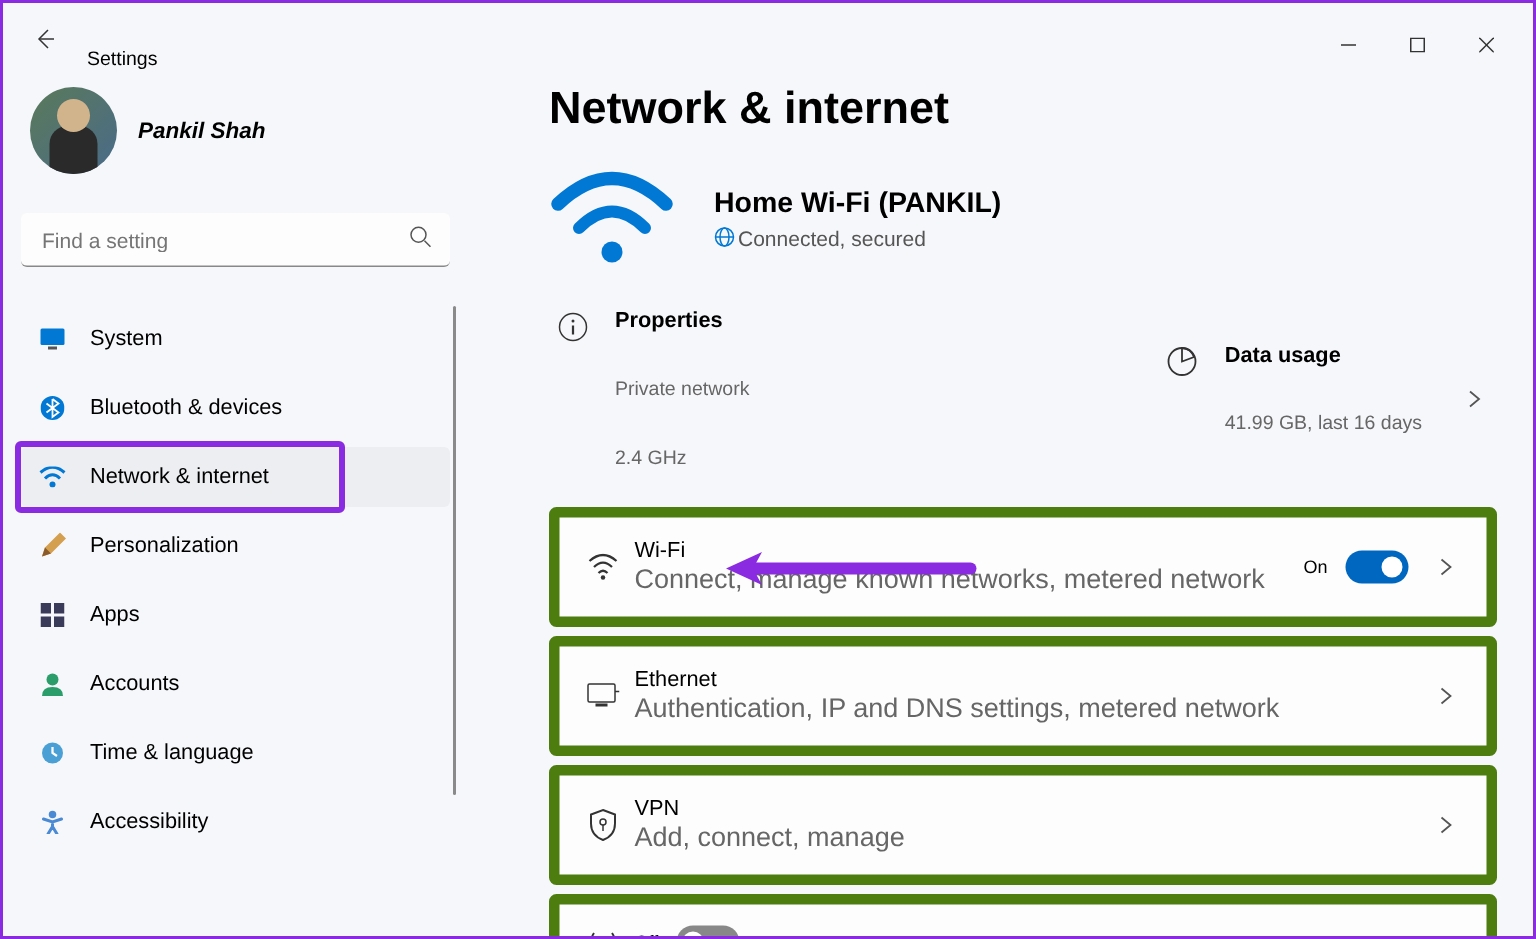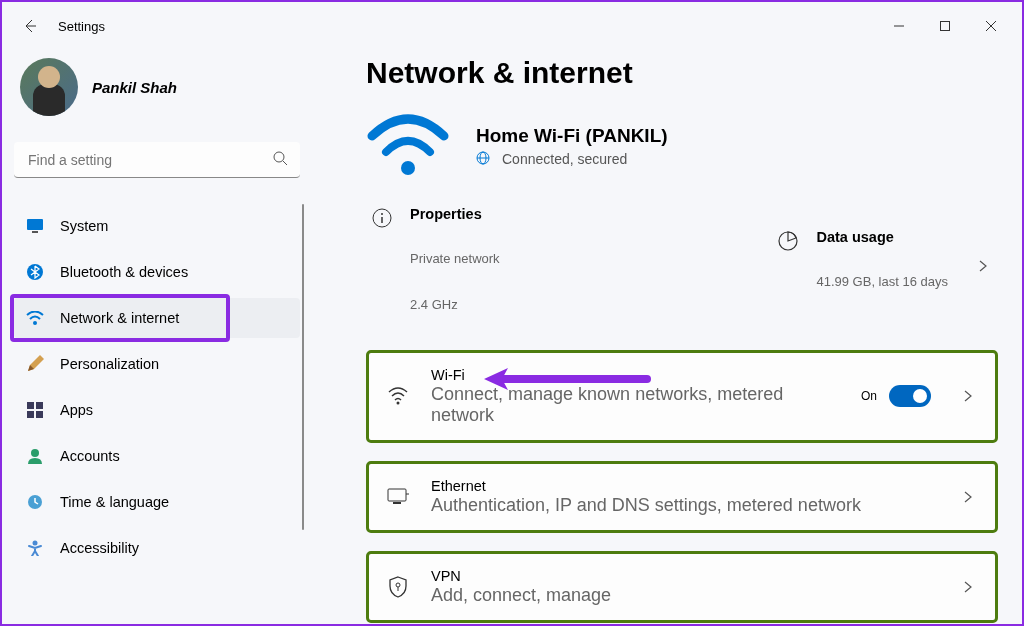--- a/index.html
+++ b/index.html
@@ -1,17 +1,17 @@
 <!DOCTYPE html>
 <html><head>
 <meta charset="utf-8">
 <style>
 * { margin: 0; padding: 0; box-sizing: border-box; font-family: "Segoe UI", -apple-system, sans-serif; }
 body { background: #f6f7fa; width: 1024px; height: 626px; overflow: hidden; position: relative; border: 2px solid #8a2be2; }
-.titlebar { height: 48px; display: flex; align-items: center; padding: 4px 8px; }
+.titlebar { height: 48px; display: flex; align-items: flex-end; padding: 4px 8px; }
 .back-btn { width: 40px; height: 40px; display: flex; align-items: center; justify-content: center; cursor: pointer; border-radius: 4px; }
 .title { font-size: 13px; margin-left: 8px; }
 .win-controls { margin-left: auto; display: flex; }
 .win-btn { width: 46px; height: 32px; display: flex; align-items: center; justify-content: center; cursor: pointer; }
 .content { display: flex; height: calc(626px - 48px); }
 .sidebar { width: 310px; padding: 0 12px; }
 .user-row { display: flex; align-items: center; padding: 8px 6px 20px; gap: 14px; }
 .avatar { width: 58px; height: 58px; border-radius: 50%; background: linear-gradient(135deg, #5a7a5a, #4a6a8a); position: relative; overflow: hidden; }
 .avatar::after { content: ""; position: absolute; top: 8px; left: 50%; transform: translateX(-50%); width: 22px; height: 22px; background: #d2b48c; border-radius: 50%; }
 .avatar::before { content: ""; position: absolute; top: 26px; left: 50%; transform: translateX(-50%); width: 32px; height: 36px; background: #2a2a2a; border-radius: 12px 12px 0 0; }
@@ -23,30 +23,30 @@
 .nav-scroll-indicator { position: absolute; right: -4px; top: -2px; width: 2px; height: 326px; background: #8a8a8a; border-radius: 2px; }
 .nav-item { display: flex; align-items: center; height: 40px; padding: 0 12px; gap: 16px; border-radius: 4px; cursor: pointer; font-size: 14.5px; margin-bottom: 6px; }
 .nav-item.active { background: #eceef2; }
 .nav-highlight { border: 4px solid #8a2be2; border-radius: 4px; position: absolute; left: -4px; top: 88px; width: 220px; height: 48px; pointer-events: none; }
 .nav-icon { width: 18px; height: 18px; display: flex; align-items: center; justify-content: center; }
 .main { flex: 1; padding: 6px 24px 0 54px; overflow: hidden; }
 h1 { font-size: 30px; font-weight: 600; margin-bottom: 24px; }
 .net-status { display: flex; align-items: center; gap: 26px; margin-bottom: 28px; text-align: center; }
 .wifi-big { width: 84px; height: 64px; position: relative; }
 .status-text .ssid { font-size: 19px; font-weight: 600; }
-.status-text .conn { font-size: 14px; color: #555; margin-top: 4px; display: flex; align-items: center; gap: 12px; }
+.status-text .conn { font-size: 14px; color: #555; margin-top: 4px; display: flex; align-items: center; gap: 2px; }
 .props-row { display: flex; align-items: center; gap: 20px; margin-bottom: 24px; padding: 0 6px; }
 .prop-item { display: flex; gap: 16px; align-items: flex-start; }
 .prop-icon { width: 22px; height: 22px; margin-top: 2px; }
 .prop-text .h { font-size: 14.5px; font-weight: 600; }
 .prop-text .s { font-size: 13px; color: #666; line-height: 1.3; margin-top: 29px; }
 .prop-spacer { flex: 1; }
 .chev { width: 14px; height: 14px; margin-top: 12px; margin-left: 10px; }
 .cards { display: flex; flex-direction: column; gap: 6px; }
-.card { background: #fdfdfd; border: 3px solid #4d7c0f; border-radius: 5px; padding: 14px 18px; display: flex; align-items: center; gap: 22px; cursor: pointer; position: relative; margin-top: 12px; }
+.card { background: #fdfdfd; border: 7px solid #4d7c0f; border-radius: 5px; padding: 14px 18px; display: flex; align-items: center; gap: 10px; cursor: pointer; position: relative; }
 .card-icon { width: 22px; height: 22px; display: flex; align-items: center; justify-content: center; }
 .card-text { flex: 1; }
 .card-text .h { font-size: 14.5px; }
 .card-text .s { font-size: 18px; color: #666; margin-top: 1px; }
 .toggle-row { display: flex; align-items: center; gap: 12px; }
 .toggle-label { font-size: 12px; }
 .toggle { width: 42px; height: 22px; border-radius: 11px; position: relative; }
 .toggle.on { background: #0067c0; }
 .toggle.off { background: #888; }
 .toggle .knob { width: 14px; height: 14px; background: #fff; border-radius: 50%; position: absolute; top: 4px; }

